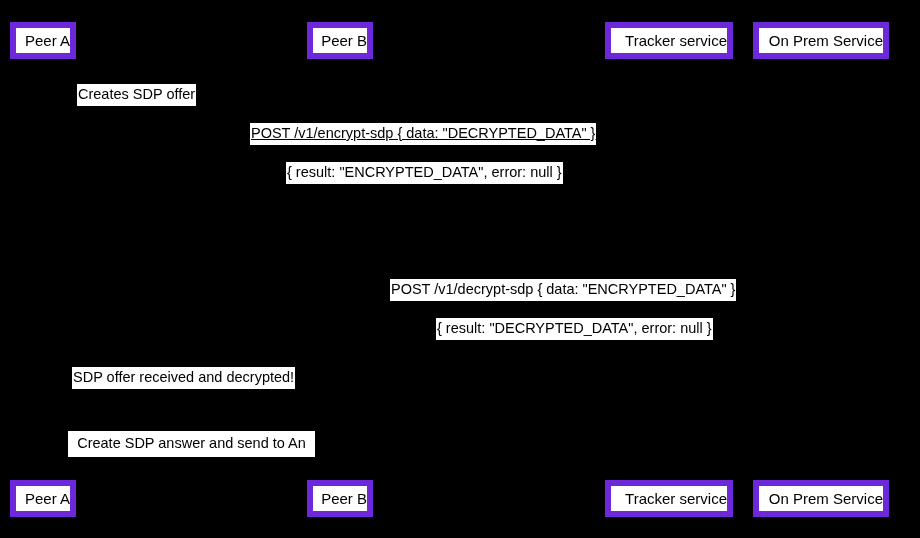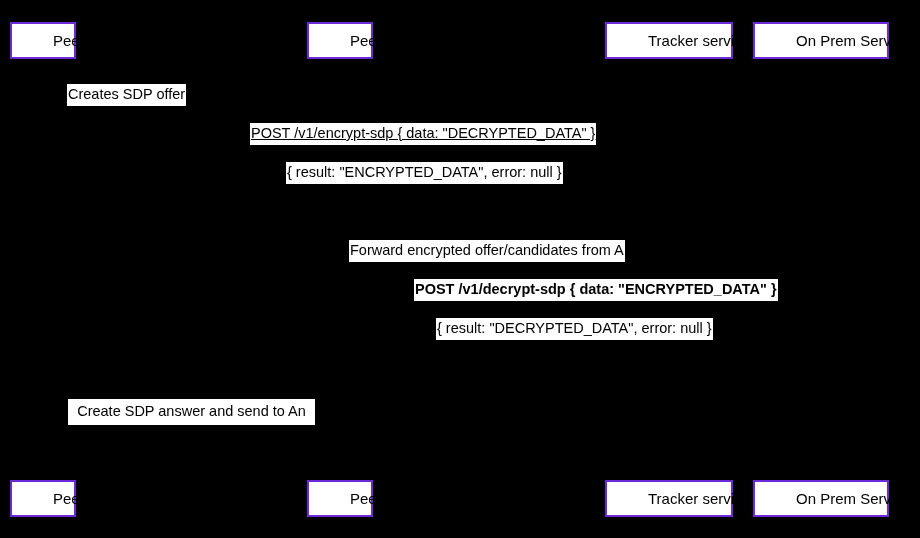--- a/index.html
+++ b/index.html
@@ -18,27 +18,27 @@
     width: 920px;
     height: 538px;
     background: #000000;
   }
 
   
   .participant {
     position: absolute;
     background: #ffffff;
     color: #000000;
-    border: 2px solid #6d28d9;
+    border: 6px solid #6d28d9;
     box-sizing: border-box;
     font-size: 15px;
     line-height: 1;
     display: flex;
     align-items: center;
-    justify-content: flex-start;
+    justify-content: flex-end;
     height: 37px;
     white-space: nowrap;
     letter-spacing: 0px;
     padding-left: 41px;
   }
 
   
   .lifeline {
     position: absolute;
     width: 1px;
@@ -113,47 +113,47 @@
   <div class="msg-head right" style="left:662px; top:218px;"></div>
   <div class="msg-line" style="left:340px; top:261px; width:329px;"></div>
   <div class="msg-head left" style="left:340px; top:257px;"></div>
   <div class="msg-line" style="left:340px; top:300px; width:481px;"></div>
   <div class="msg-head right" style="left:814px; top:296px;"></div>
   <div class="msg-line" style="left:340px; top:339px; width:481px;"></div>
   <div class="msg-head left" style="left:340px; top:335px;"></div>
   <div class="msg-line" style="left:340px; top:388px; width:60px;"></div>
   <div class="msg-line" style="left:340px; top:448px; width:60px;"></div>
 
-  <div class="msg-label" style="left:67px; top:84px;">
+  <div class="msg-label" style="left:77px; top:84px;">
     <span>Creates SDP offer</span>
   </div>
 
   <div class="msg-label" style="left:250px; top:123px;text-decoration:underline;">
     <span>POST /v1/encrypt-sdp { data: "DECRYPTED_DATA" }</span>
   </div>
 
   <div class="msg-label" style="left:286px; top:162px;">
     <span>{ result: "ENCRYPTED_DATA", error: null }</span>
   </div>
 
 
-  <div class="msg-label" style="left:349px; top:240px;">
-    <span>Forward encrypted offer/candidates from A</span>
-  </div>
 
-  <div class="msg-label" style="left:414px; top:279px;font-weight:bold;">
+  <div class="msg-label" style="left:390px; top:279px;">
     <span>POST /v1/decrypt-sdp { data: "ENCRYPTED_DATA" }</span>
   </div>
 
   <div class="msg-label" style="left:436px; top:318px;">
     <span>{ result: "DECRYPTED_DATA", error: null }</span>
   </div>
 
+  <div class="msg-label" style="left:72px; top:367px;">
+    <span>SDP offer received and decrypted!</span>
+  </div>
 
-  <div class="msg-label two-line" style="left:68px; top:399px; width:247px;">
+  <div class="msg-label two-line" style="left:68px; top:431px; width:247px;">
     <div>Create SDP answer and send to An</div>
   </div>
 
   <div class="participant" style="left:10px; top:480px; width:66px;">
     <span>Peer A</span>
   </div>
   <div class="participant" style="left:307px; top:480px; width:66px;">
     <span>Peer B</span>
   </div>
   <div class="participant" style="left:605px; top:480px; width:128px;">

